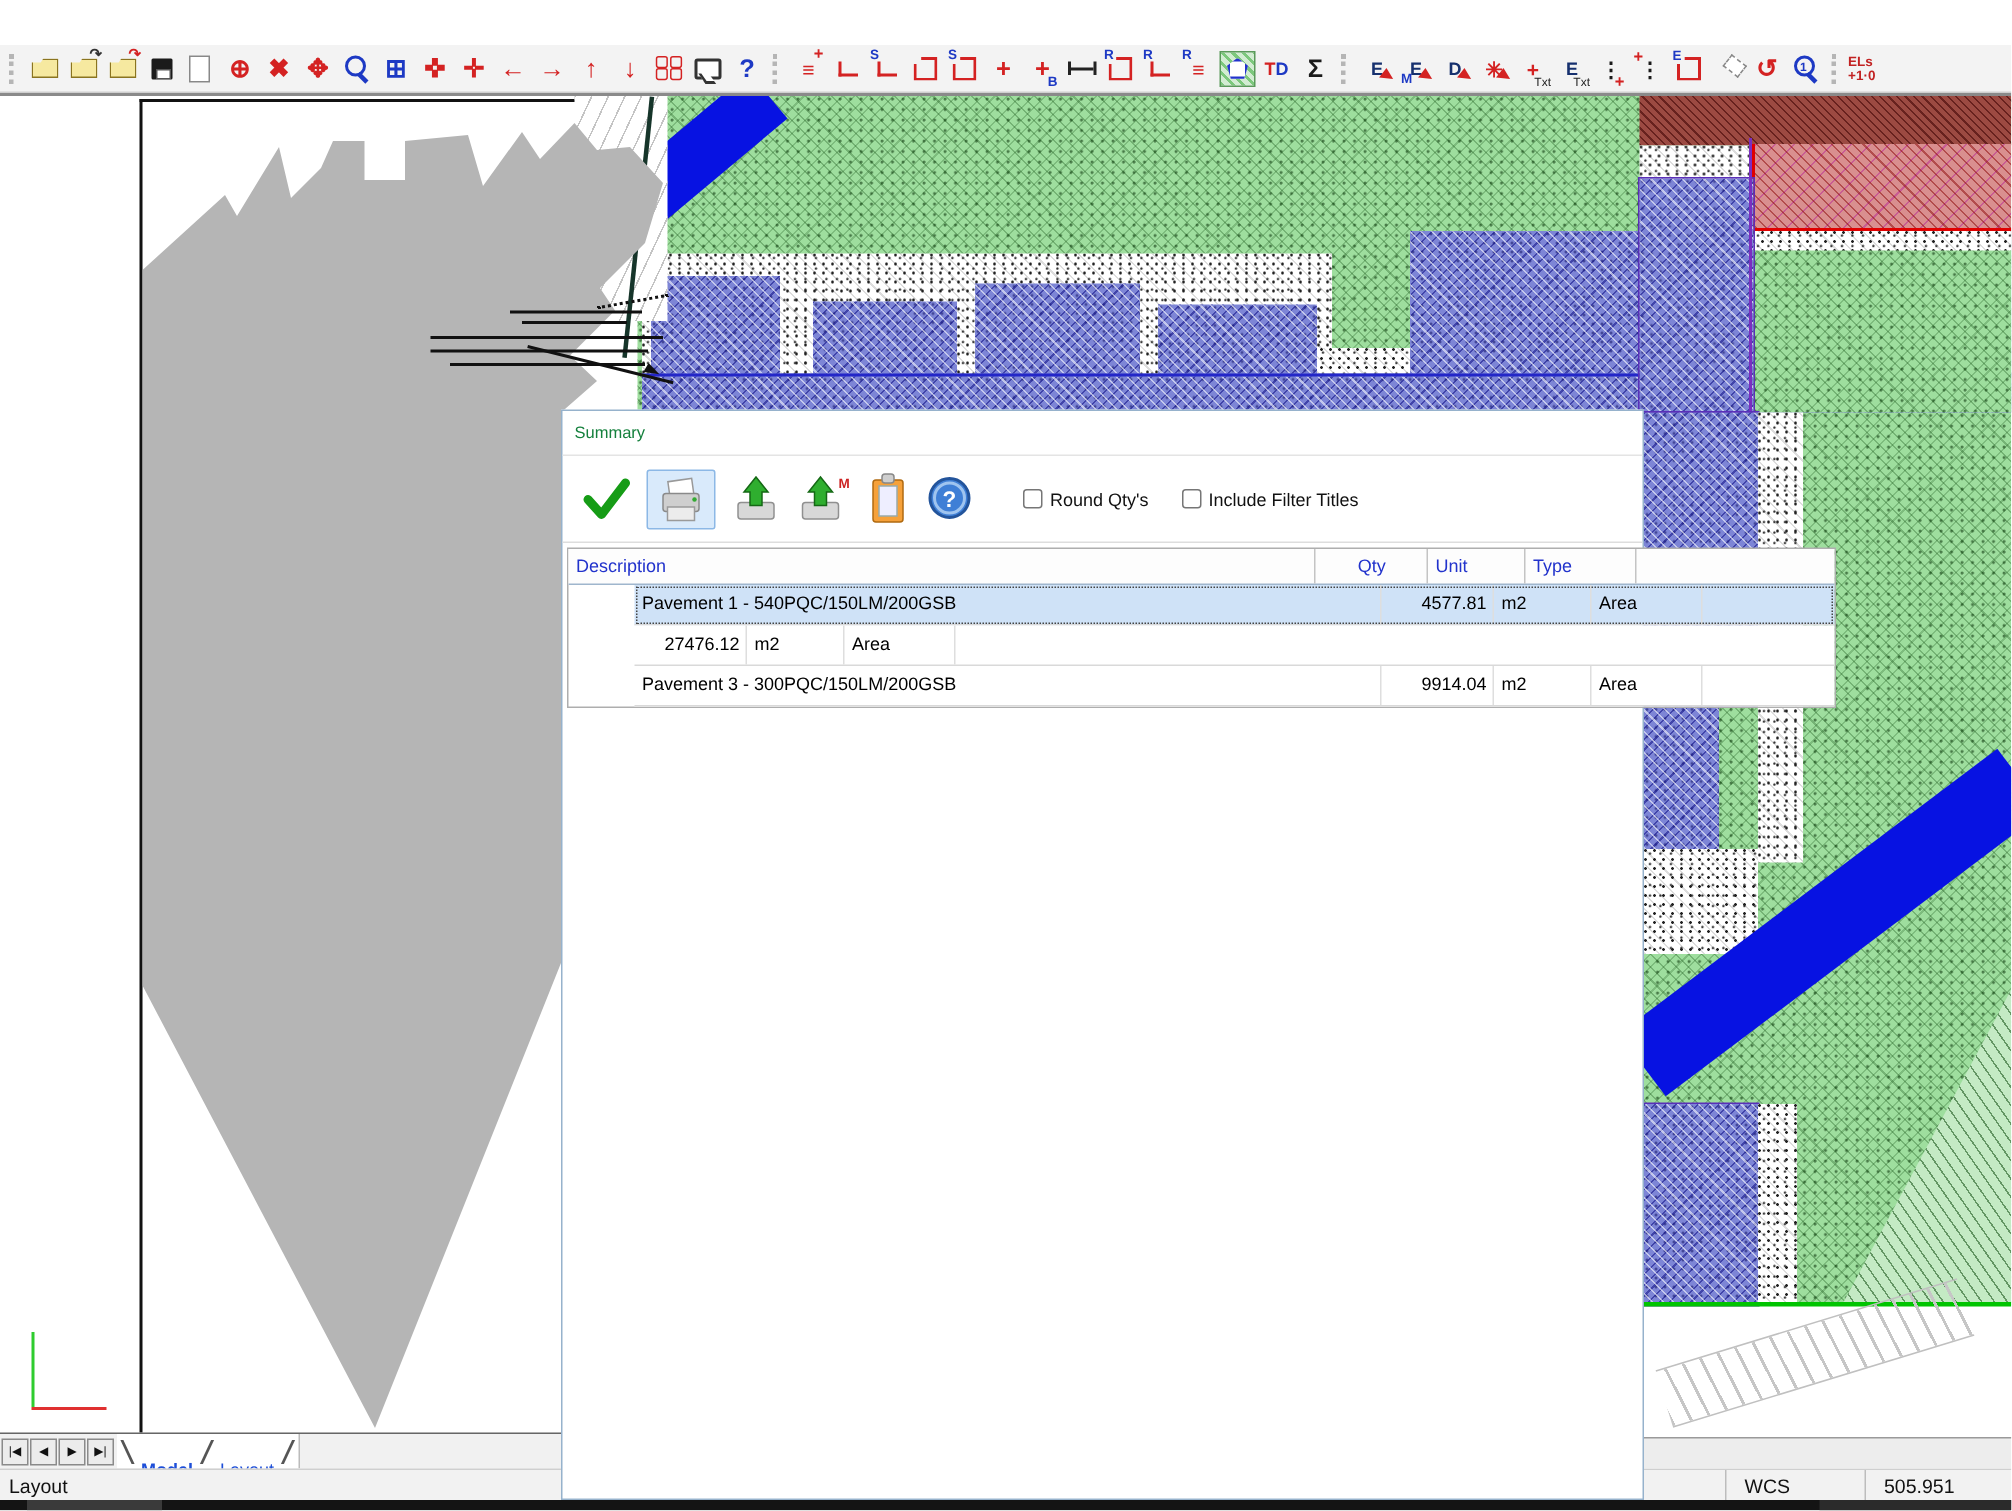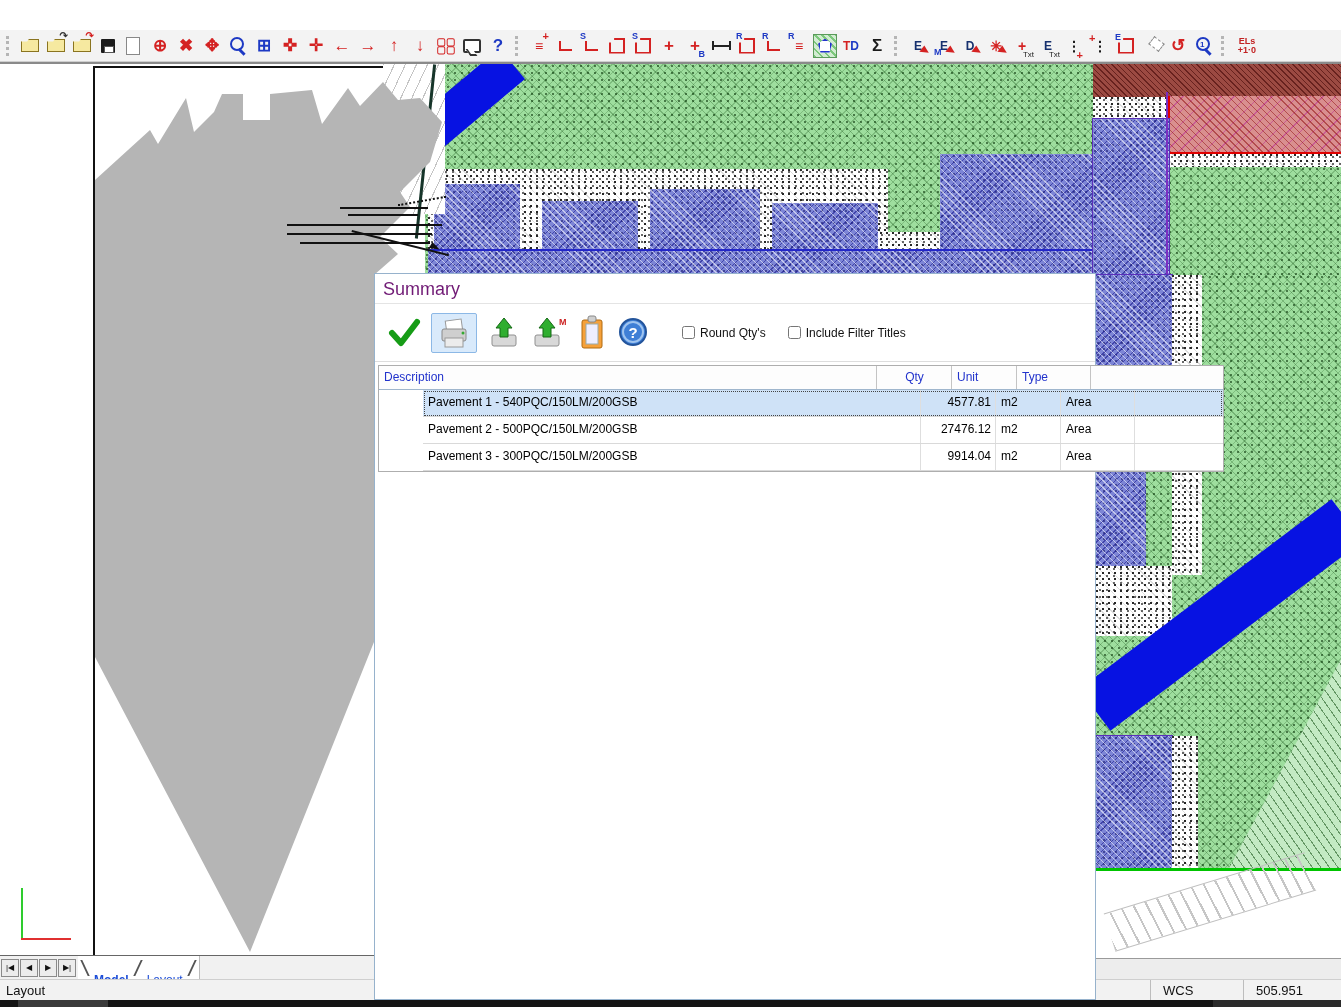--- a/index.html
+++ b/index.html
@@ -55,21 +55,21 @@
   .i-cur::after{content:"";position:absolute;right:1px;bottom:3px;width:0;height:0;border-left:8px solid #d42222;
       border-top:3px solid transparent;border-bottom:5px solid transparent;transform:rotate(38deg);}
   .i-cur2::before{content:"";position:absolute;right:1px;bottom:3px;width:0;height:0;border-left:8px solid #d42222;
       border-top:3px solid transparent;border-bottom:5px solid transparent;transform:rotate(38deg);}
   .i-rectsel::before{content:"";width:11px;height:8px;border:1px dashed #888;background:#fff;margin-bottom:6px;}
   .i-fill{background:repeating-linear-gradient(45deg,#7cc87c 0 2px,#d2ecd2 2px 5px);border:1px solid #5a9a5a;}
   .i-fill::before{content:"";width:10px;height:10px;background:#fff;border:2px solid #2233cc;
       clip-path:polygon(50% 0,100% 38%,82% 100%,18% 100%,0 38%);}
   .i-td::before{content:"T";color:#d42222;font-size:12px;}
   .i-td::after{content:"D";color:#1d39c4;font-size:12px;}
-  .els{display:flex;flex-direction:column;align-items:center;font-weight:bold;font-size:9px;line-height:9px;width:30px;}
+  .els{display:flex;flex-direction:column;align-items:flex-start;font-weight:bold;font-size:9px;line-height:9px;width:30px;}
   .els .t{color:#c22222;} .els .b{color:#c22222;}
 
   
   .canvas { position:absolute; left:0; top:62px; width:1341px; height:896px; background:#fff;
             overflow:hidden; border-top:2px solid #8a8a8a; }
   .abs { position:absolute; }
   .pat-green{background-color:#9ede9e;background-image:
       repeating-linear-gradient(45deg,rgba(10,70,10,.28) 0 1px,transparent 1px 6px),
       repeating-linear-gradient(135deg,rgba(10,70,10,.22) 0 1px,transparent 1px 6px),
       radial-gradient(circle at 2px 2px, rgba(0,40,0,.55) .8px, transparent 1.2px);
@@ -91,21 +91,21 @@
       radial-gradient(circle at 4px 3px, #333 .6px, transparent 1px),
       repeating-linear-gradient(45deg, rgba(120,120,120,.25) 0 1px, transparent 1px 7px);
       background-size:6px 6px,7px 7px,auto;}
   .b-purple{outline:1px solid #5a2fb8;}
   .solidblue{background:#0712e2;}
   .blkline{background:#111;}
 
   
   .dialog { position:absolute; left:374px; top:273px; width:722px; height:727px; background:#fff;
             border:1px solid #96b2cc; z-index:50; }
-  .dlg-title { height:30px; line-height:30px; padding-left:8px; font-size:18px; color:#701a75;
+  .dlg-title { height:30px; line-height:30px; padding-left:8px; font-size:11px; color:#15803d;
                border-bottom:1px solid #e4e4e4; }
   .dlg-toolbar { height:58px; display:flex; align-items:center; padding-left:12px;
                  border-bottom:1px solid #ddd; }
   .dlg-ic { margin-right:10px; display:flex; align-items:center; justify-content:center; }
   .hl { background:#d9eafb; border:1px solid #8cb8e6; border-radius:2px; padding:2px 4px; }
   .cbgroup { display:flex; align-items:center; margin-left:22px; font-size:12px; color:#111; }
   .cbgroup input { width:13px; height:13px; margin-right:5px; }
   .tbl { margin:3px; border:1px solid #aeaeae; width:846px; font-size:12px; }
   .thead { display:flex; background:#fdfdfd; border-bottom:1px solid #9fb6cd; }
   .th { color:#2233cc; padding:4px 4px 4px 5px; border-right:1px solid #c4c4c4; height:23px; }
@@ -318,21 +318,20 @@
         <div class="th c-unit">Unit</div>
         <div class="th c-type">Type</div>
       </div>
       <div class="tr sel">
         <div class="td c-desc">Pavement 1 - 540PQC/150LM/200GSB</div>
         <div class="td c-qty">4577.81</div>
         <div class="td c-unit">m2</div>
         <div class="td c-type">Area</div>
       </div>
       <div class="tr">
-        <div class="td c-desc">Pavement 2 - 500PQC/150LM/200GSB</div>
         <div class="td c-qty">27476.12</div>
         <div class="td c-unit">m2</div>
         <div class="td c-type">Area</div>
       </div>
       <div class="tr">
         <div class="td c-desc">Pavement 3 - 300PQC/150LM/200GSB</div>
         <div class="td c-qty">9914.04</div>
         <div class="td c-unit">m2</div>
         <div class="td c-type">Area</div>
       </div>

